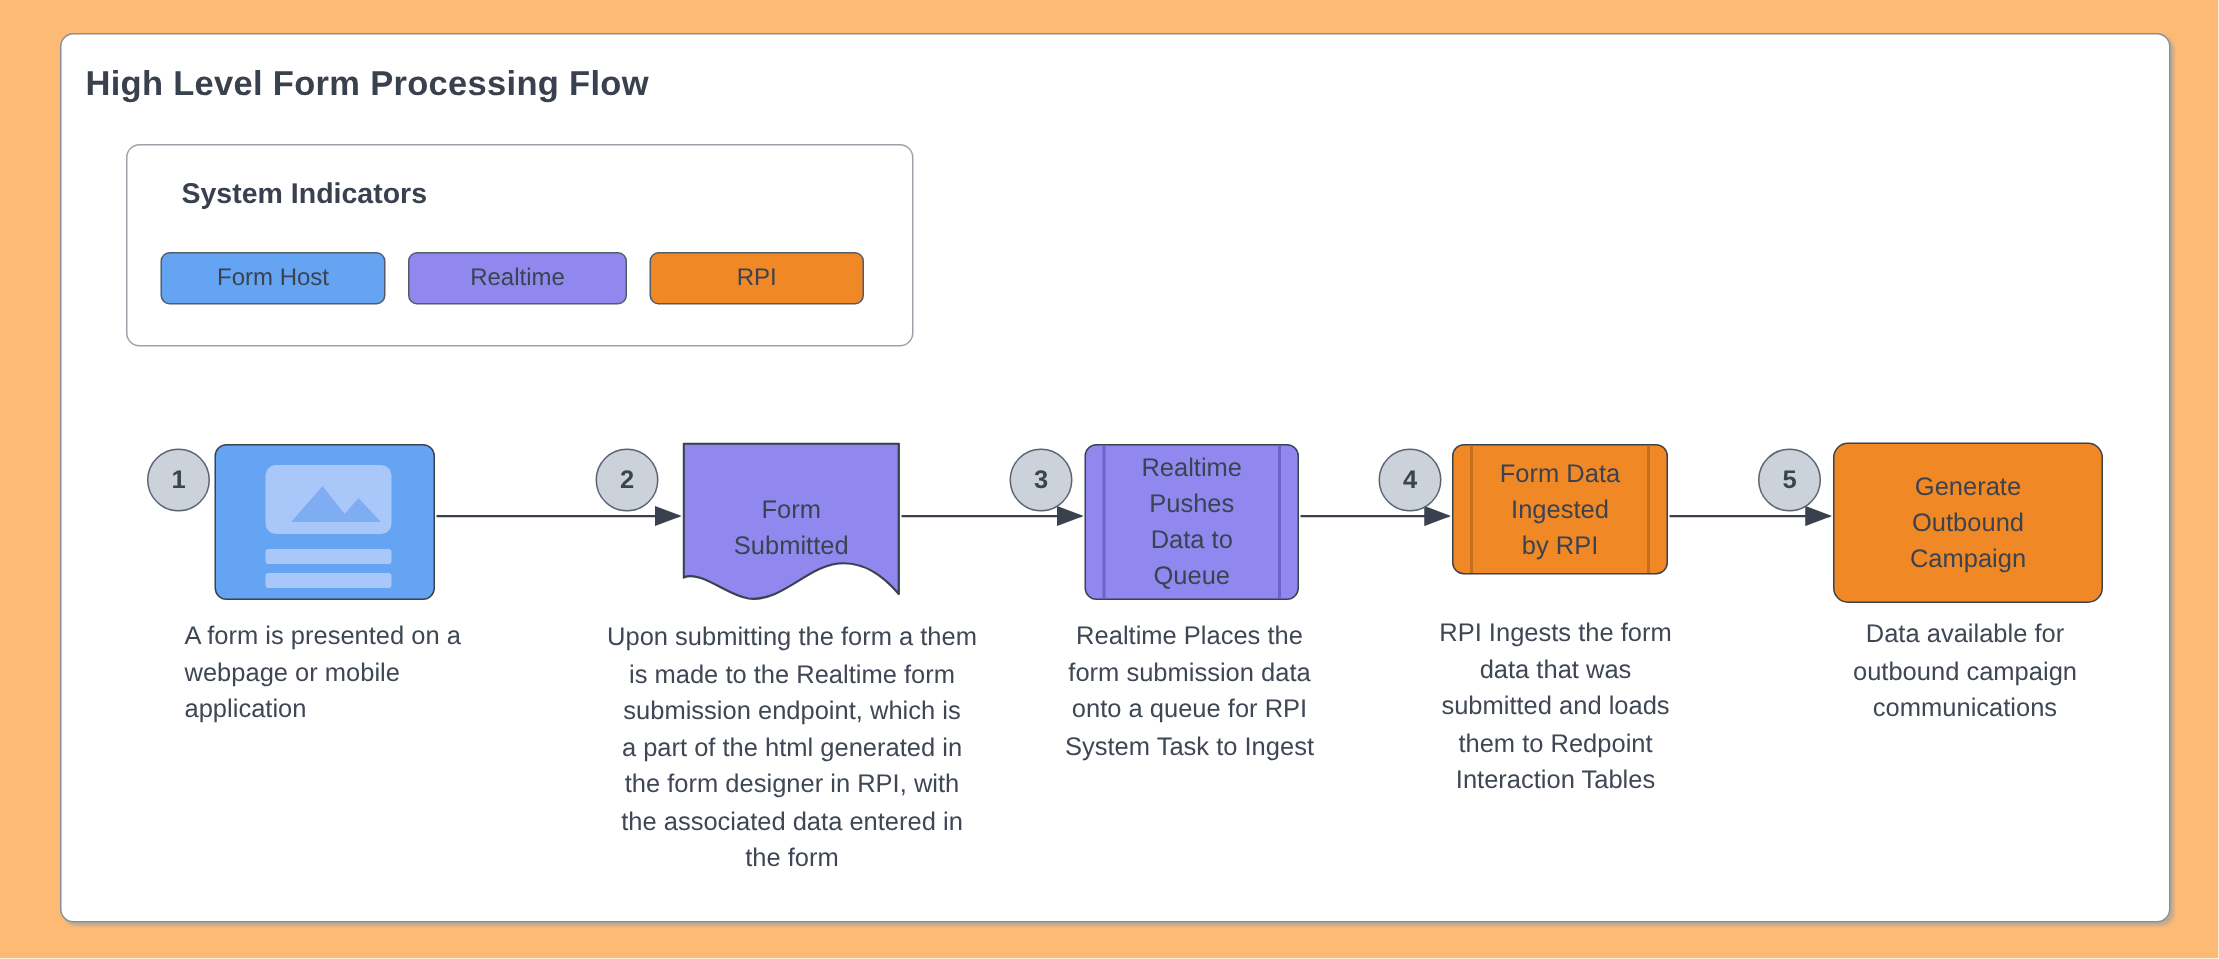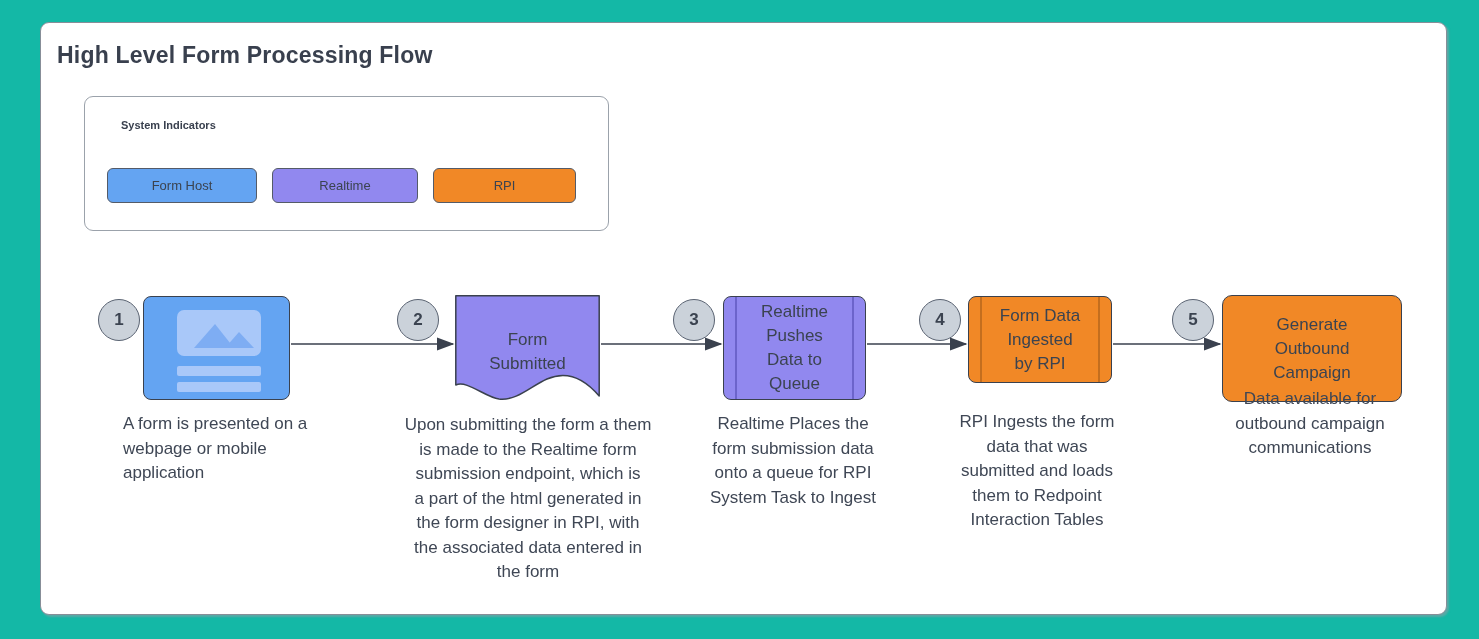--- a/index.html
+++ b/index.html
@@ -1,32 +1,32 @@
 <!DOCTYPE html>
 <html><head>
 <meta charset="utf-8">
 <style>
   html,body{margin:0;padding:0;background:#ffffff;}
   body{font-family:"Liberation Sans", sans-serif;color:#3F4755;}
-  #canvas{position:relative;width:1479px;height:639px;background:#14b8a6;overflow:hidden;}
+  #canvas{position:relative;width:1479px;height:639px;background:#fdba74;overflow:hidden;}
 
   .frame{position:absolute;left:40px;top:22px;width:1405px;height:591px;
          border:1.6px solid #878E98;border-radius:9px;background:#ffffff;
          box-shadow:2px 2px 2px rgba(150,156,165,0.55);}
 
   .page-title{position:absolute;left:57px;top:42px;font-size:23px;font-weight:bold;
               color:#39404E;letter-spacing:.2px;}
 
   .legend{position:absolute;left:84px;top:96px;width:523px;height:133px;
           border:1.6px solid #9BA2AB;border-radius:9px;background:#ffffff;}
-  .legend-title{position:absolute;left:36px;top:22px;font-size:11px;font-weight:bold;color:#39404E;}
+  .legend-title{position:absolute;left:36px;top:22px;font-size:19px;font-weight:bold;color:#39404E;}
   .legend-row{position:absolute;left:22px;top:71px;display:flex;gap:15px;}
   .swatch{height:35px;border-radius:6px;border:1.5px solid #545B68;
           display:flex;align-items:center;justify-content:center;
-          font-size:13px;color:#3B4350;box-sizing:border-box;}
+          font-size:16px;color:#3B4350;box-sizing:border-box;}
   .sw-blue{width:150px;background:#64A4F2;}
   .sw-purple{width:146px;background:#9188EF;}
   .sw-orange{width:143px;background:#F18826;}
 
   .step-circle{position:absolute;width:42px;height:42px;border-radius:50%;
                background:#CBD2DA;border:1.6px solid #5A6372;box-sizing:border-box;
                display:flex;align-items:center;justify-content:center;
                font-size:17px;font-weight:bold;color:#3B4350;}
 
   .shape{position:absolute;box-sizing:border-box;}
@@ -60,21 +60,21 @@
                  display:flex;align-items:center;justify-content:center;}
 
   .arrow-layer{position:absolute;left:0;top:0;width:1479px;height:639px;pointer-events:none;}
 
   .caption{position:absolute;font-size:17px;line-height:24.5px;color:#3F4755;
            white-space:pre-line;text-align:center;width:320px;}
   .cap-1{left:123px;top:412px;text-align:left;}
   .cap-2{left:368px;top:413px;}
   .cap-3{left:633px;top:412px;}
   .cap-4{left:877px;top:410px;}
-  .cap-5{left:1150px;top:387px;}
+  .cap-5{left:1150px;top:411px;}
 </style>
 </head>
 <body>
 
 <div id="canvas">
 
   <div class="frame"></div>
 
   <div class="page-title">High Level Form Processing Flow</div>
 

